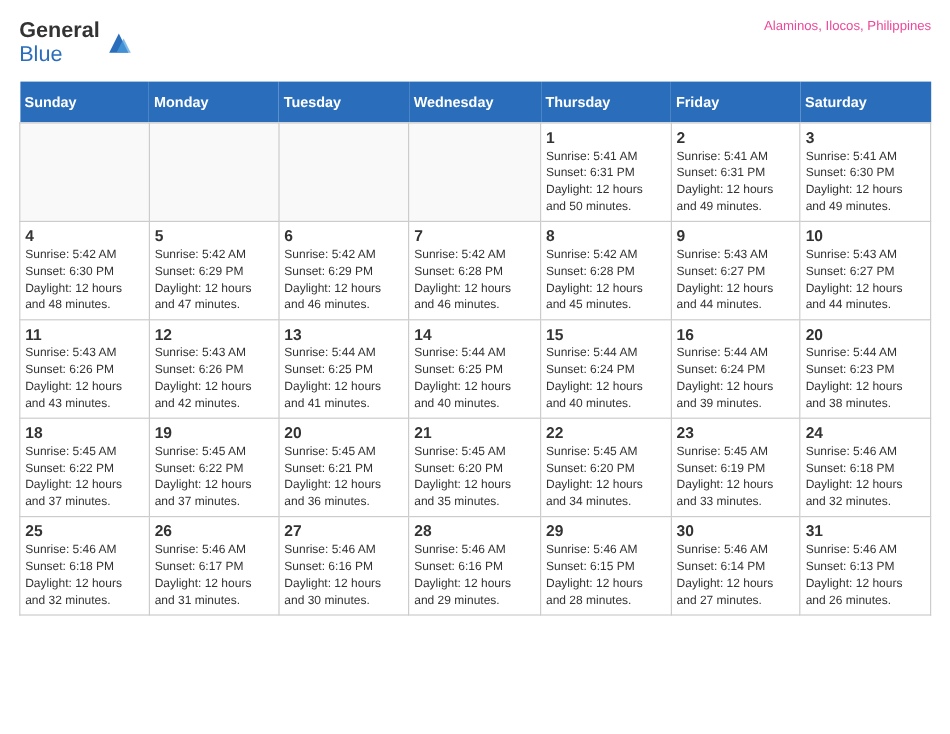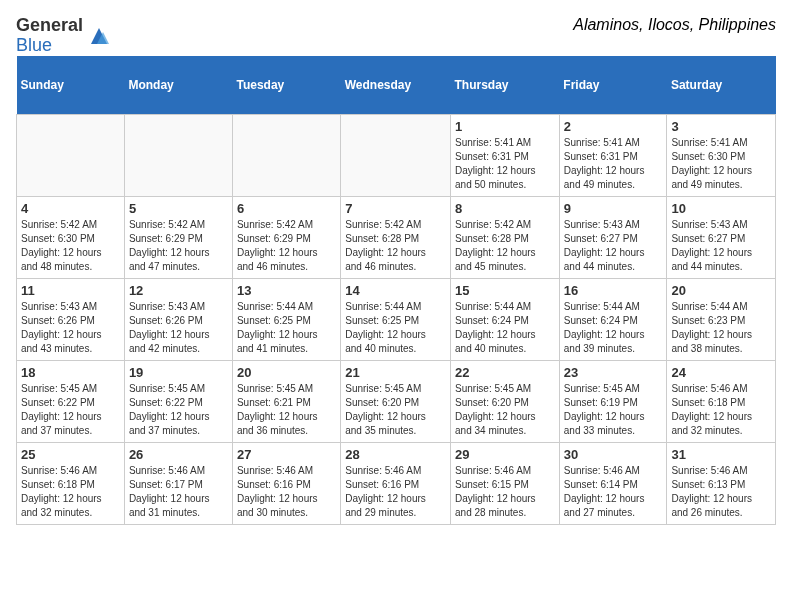--- a/index.html
+++ b/index.html
@@ -7,20 +7,21 @@
       font-family: Arial, sans-serif;
       background: #fff;
       width: 792px;
       min-height: 612px;
       padding: 16px;
     }
     .header {
       display: flex;
       justify-content: space-between;
       align-items: flex-start;
+      margin-bottom: 12px;
     }
     .logo {
       display: flex;
       align-items: center;
     }
     .logo-text {
       display: flex;
       flex-direction: column;
       line-height: 1.1;
     }
@@ -42,33 +43,32 @@
     .title-area {
       text-align: right;
     }
     .month-title {
       font-size: 36px;
       font-weight: bold;
       color: #333;
       line-height: 1.1;
     }
     .location {
-      font-size: 16px;
-      color: #000000;
-      font-style: italic;
+      font-size: 11px;
+      color: #ec4899;
     }
     table {
       width: 100%;
       border-collapse: collapse;
       font-size: 11px;
     }
     th {
       background-color: #2a6ebb;
       color: #fff;
-      padding: 22px 4px;
+      padding: 10px 4px;
       text-align: left;
       font-size: 12px;
       font-weight: bold;
     }
     td {
       border: 1px solid #ccc;
       vertical-align: top;
       padding: 4px;
       height: 80px;
       width: 113px;

